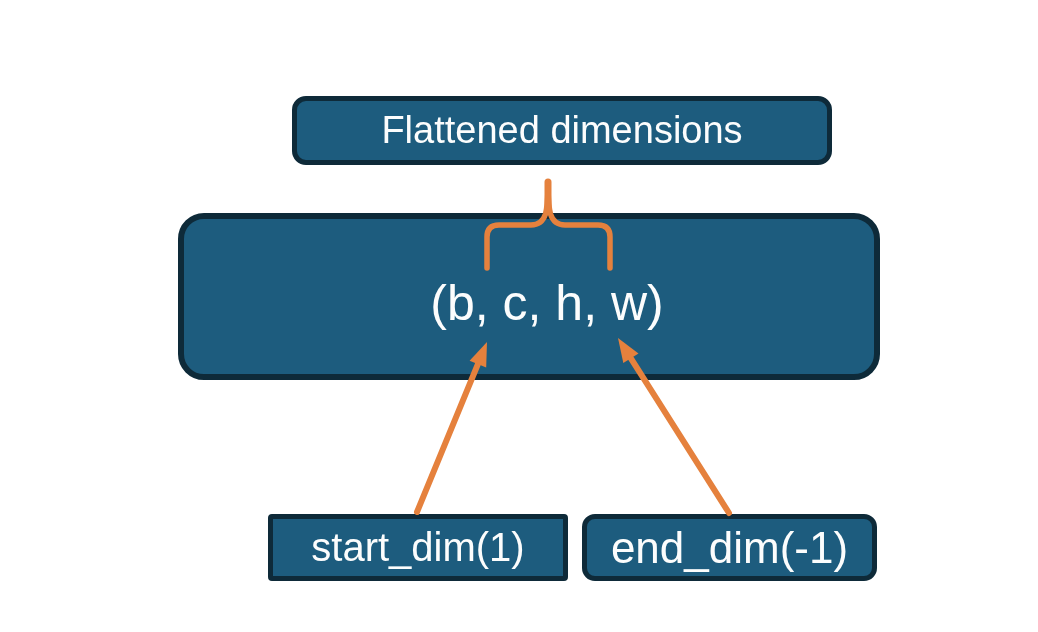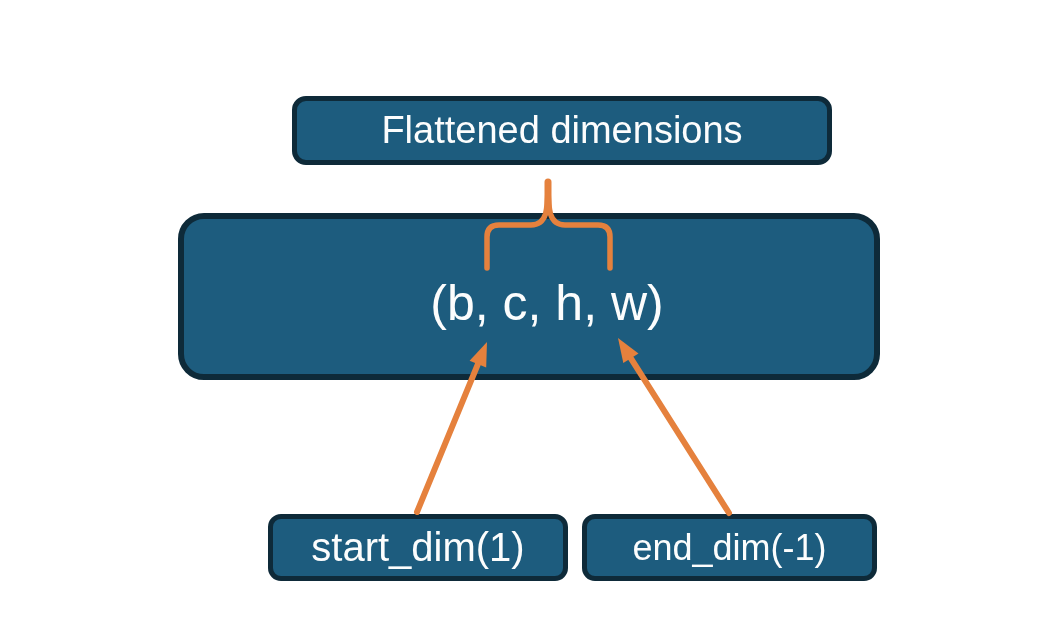--- a/index.html
+++ b/index.html
@@ -38,28 +38,28 @@
     width: 702px; height: 167px;
     border-radius: 26px;
     border-width: 6px;
     font-size: 50px;
     padding-top: 12px;
     padding-left: 36px;
   }
   #start-box {
     left: 268px; top: 514px;
     width: 300px; height: 67px;
-    border-radius: 13px;
+    border-radius: 4px;
     font-size: 40px;
   }
   #end-box {
     left: 582px; top: 514px;
     width: 295px; height: 67px;
     border-radius: 13px;
-    font-size: 36px;
+    font-size: 44px;
   }
   #overlay {
     position: absolute;
     left: 0; top: 0;
     pointer-events: none;
   }
   .stroke {
     fill: none;
     stroke: var(--connector, #e5813d);
     stroke-linecap: round;

